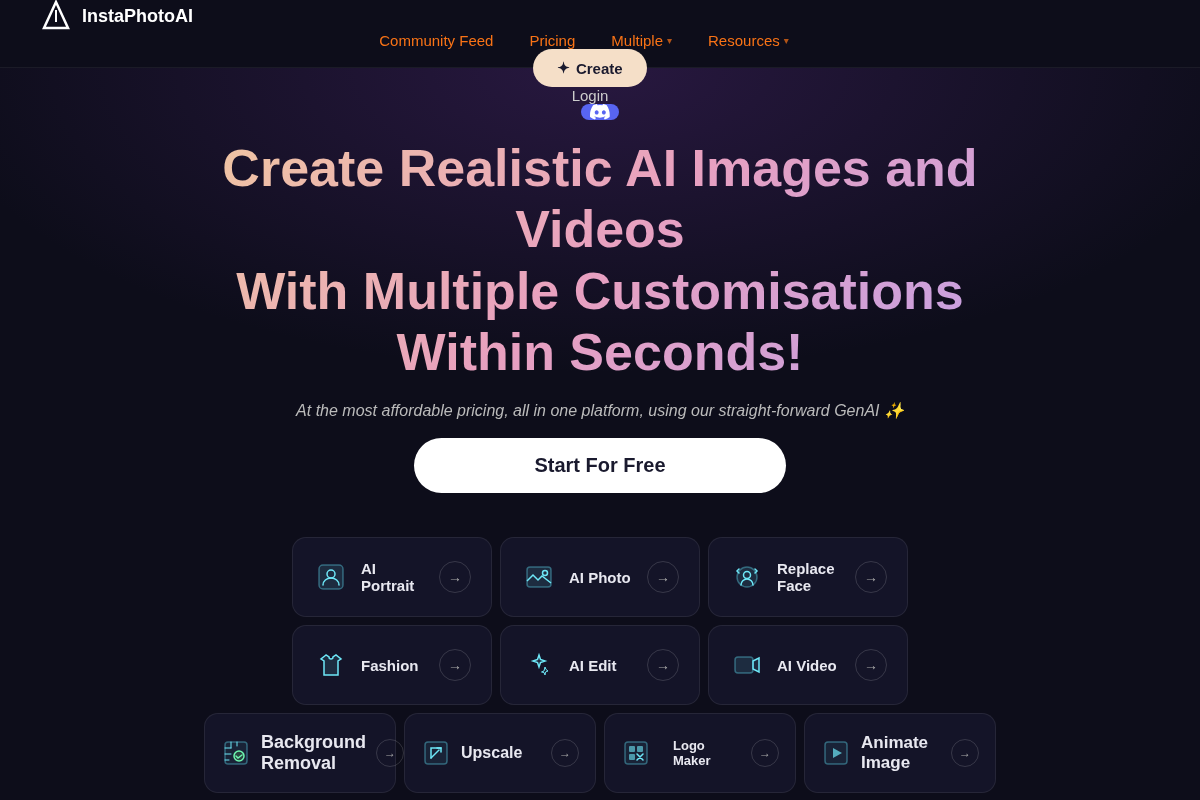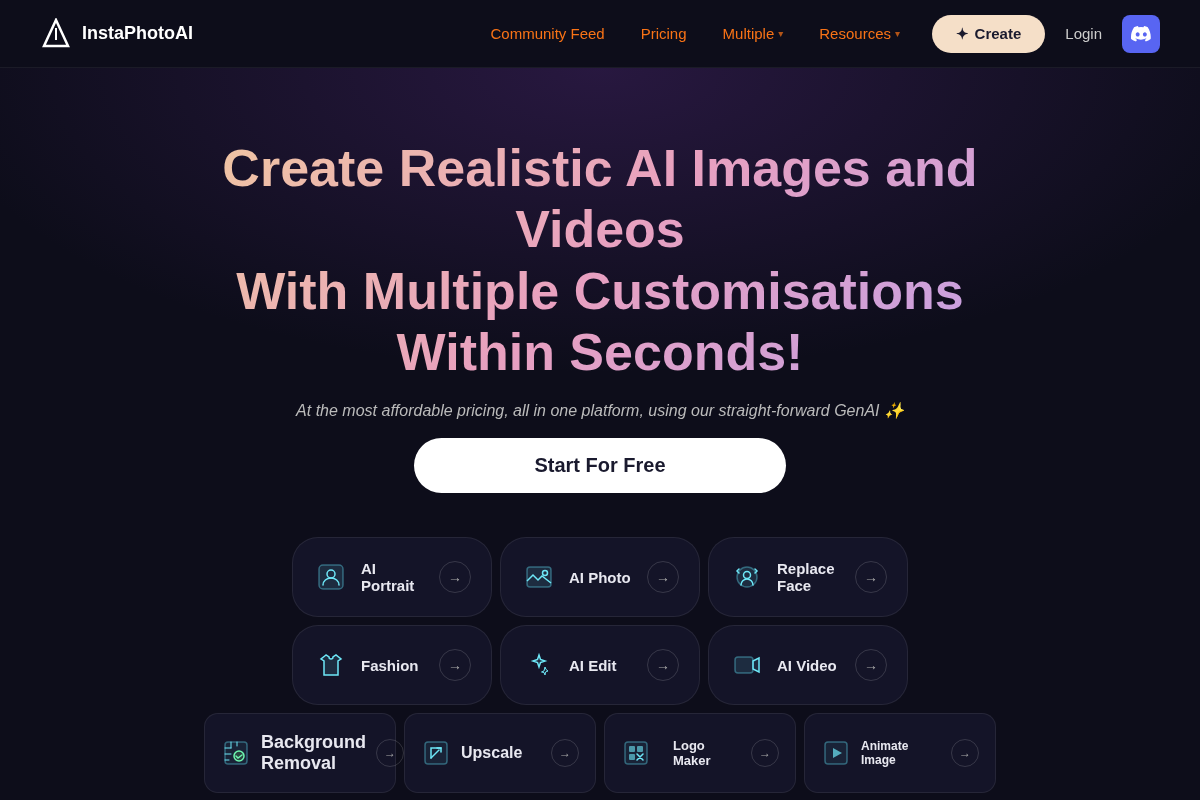--- a/index.html
+++ b/index.html
@@ -13,20 +13,21 @@
     }
 
     
     nav {
       display: flex;
       align-items: center;
       padding: 0 40px;
       height: 68px;
       background: #0d0d1a;
       border-bottom: 1px solid rgba(255,255,255,0.06);
+      flex-direction: column;
     }
     .nav-logo {
       display: flex;
       align-items: center;
       gap: 10px;
       margin-right: auto;
     }
     .nav-logo-icon {
       width: 32px;
       height: 32px;
@@ -132,21 +133,21 @@
       gap: 8px;
       padding: 0 160px;
     }
     .features-row {
       display: flex;
       gap: 8px;
     }
     .feature-card {
       background: #141428;
       border: 1px solid rgba(255,255,255,0.08);
-      border-radius: 26px;
+      border-radius: 14px;
       display: flex;
       align-items: center;
       gap: 12px;
       padding: 0 20px;
       height: 80px;
       cursor: pointer;
       transition: background 0.2s;
     }
     .feature-card.wide {
       width: 200px;
@@ -362,18 +363,18 @@
         <div class="feature-arrow" style="width:28px;height:28px;font-size:12px;">→</div>
       </div>
 
       <div class="feature-card-sm">
         <div class="feature-icon" style="width:30px;height:30px;">
           <svg width="26" height="26" viewBox="0 0 26 26" fill="none">
             <rect x="2" y="2" width="22" height="22" rx="3" stroke="rgba(80,180,200,0.5)" stroke-width="1.5" fill="rgba(80,180,200,0.1)"></rect>
             <polygon points="10,8 10,18 19,13" fill="#6ee7f7" opacity="0.7"></polygon>
           </svg>
         </div>
-        <span class="feature-label" style="font-size:12px;">Animate Image</span>
+        <span class="feature-label" style="font-size:17px;">Animate Image</span>
         <div class="feature-arrow" style="width:28px;height:28px;font-size:12px;">→</div>
       </div>
     </div>
   </div>
 </section>
 
 </body></html>

